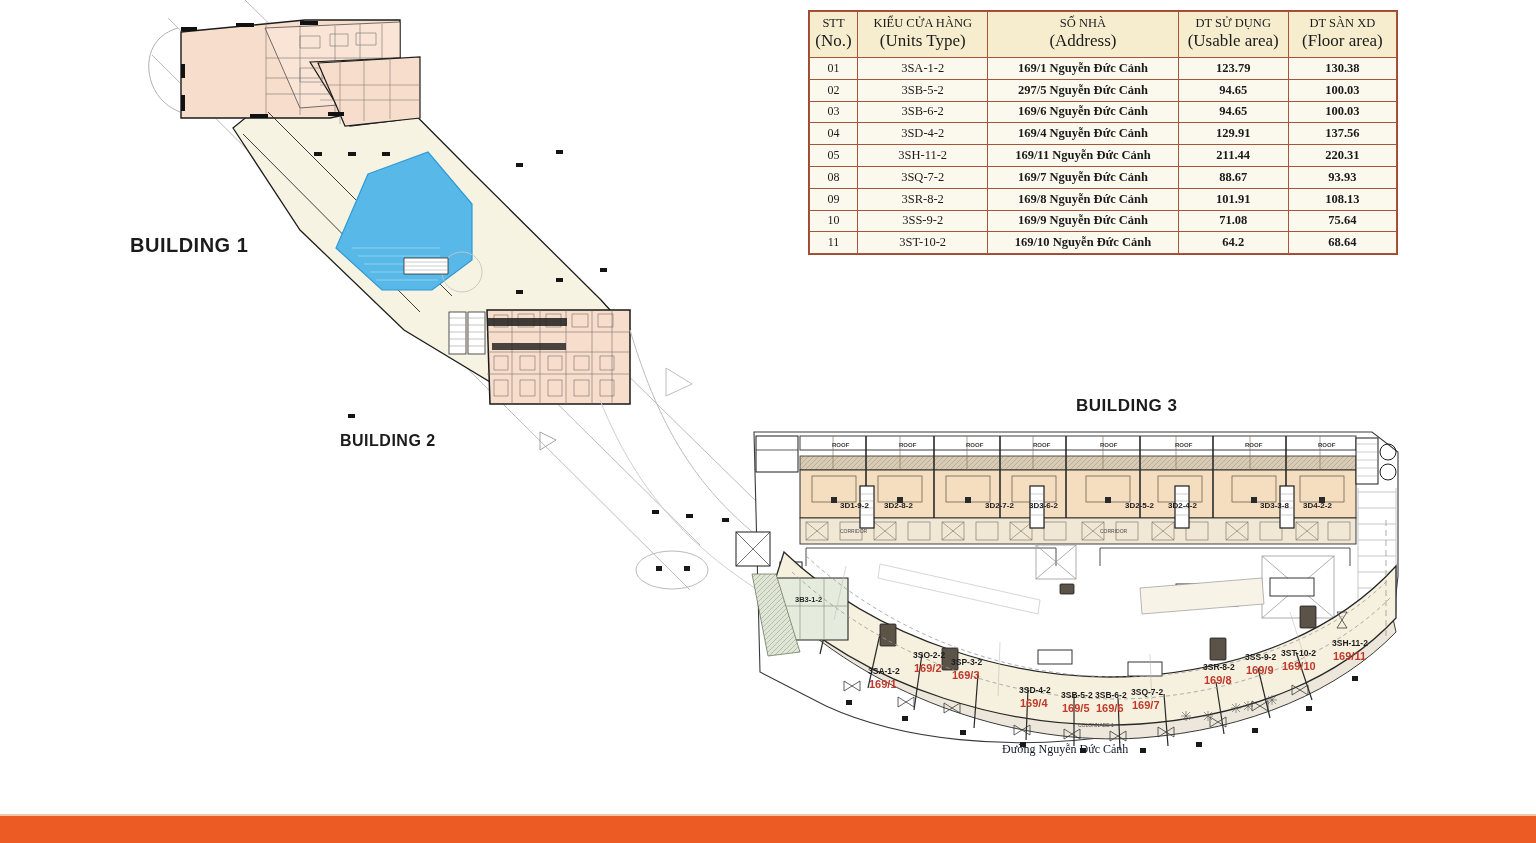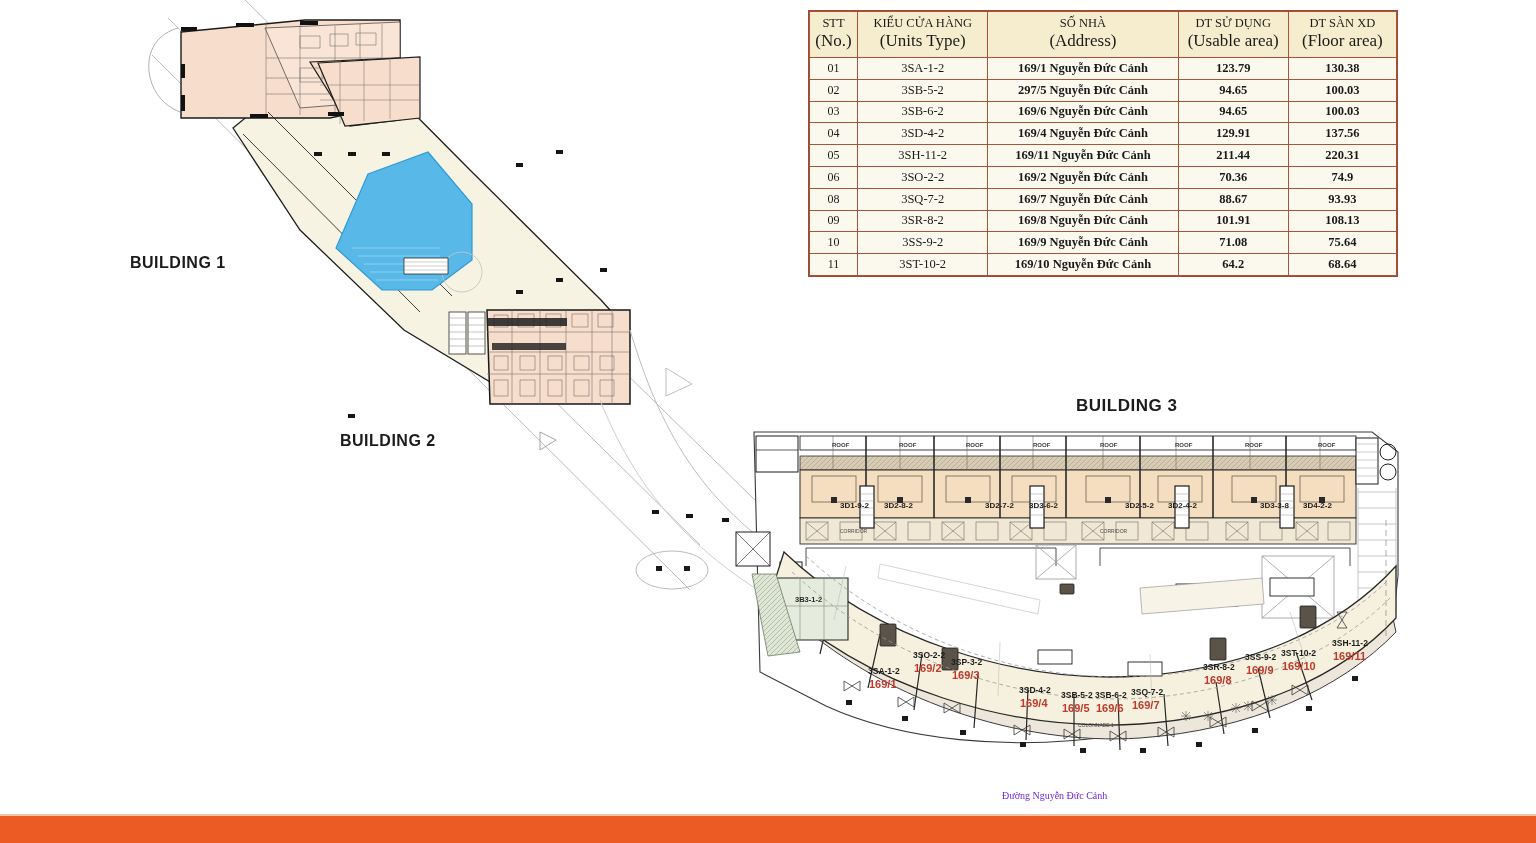--- a/index.html
+++ b/index.html
@@ -15,27 +15,27 @@
 
   
   .bldg-label{
     position:absolute;
     font-family:"Liberation Sans", sans-serif;
     font-weight:700;
     color:#1b1b1b;
     letter-spacing:.5px;
     white-space:nowrap;
   }
-  #lbl-b1{left:130px;top:234px;font-size:16px;margin-top:20px;}
+  #lbl-b1{left:130px;top:234px;font-size:20px;}
   #lbl-b2{left:340px;top:432px;font-size:16px;}
   #lbl-b3{left:1076px;top:396px;font-size:17px;}
 
   .street-label{
-    position:absolute;left:1002px;top:790px;
-    font-size:10px;color:#6d28d9;white-space:nowrap;
+    position:absolute;left:1002px;top:742px;
+    font-size:12px;color:#0f172a;white-space:nowrap;
     font-family:"Liberation Serif", serif;
   }
 
   
   #unit-table{
     position:absolute;left:809px;top:11px;width:588px;
     border-collapse:collapse;
     background:#fbf8ee;
     font-family:"Liberation Serif", serif;
     box-shadow:0 0 0 1px #9c4a33;
@@ -572,27 +572,20 @@
           <td class="c-floor">137.56</td>
         </tr>
         <tr>
           <td class="c-no">05</td>
           <td class="c-type">3SH-11-2</td>
           <td class="c-addr">169/11 Nguyễn Đức Cảnh</td>
           <td class="c-use">211.44</td>
           <td class="c-floor">220.31</td>
         </tr>
         <tr>
-          <td class="c-no">06</td>
-          <td class="c-type">3SO-2-2</td>
-          <td class="c-addr">169/2 Nguyễn Đức Cảnh</td>
-          <td class="c-use">70.36</td>
-          <td class="c-floor">74.9</td>
-        </tr>
-        <tr>
           <td class="c-no">08</td>
           <td class="c-type">3SQ-7-2</td>
           <td class="c-addr">169/7 Nguyễn Đức Cảnh</td>
           <td class="c-use">88.67</td>
           <td class="c-floor">93.93</td>
         </tr>
         <tr>
           <td class="c-no">09</td>
           <td class="c-type">3SR-8-2</td>
           <td class="c-addr">169/8 Nguyễn Đức Cảnh</td>

